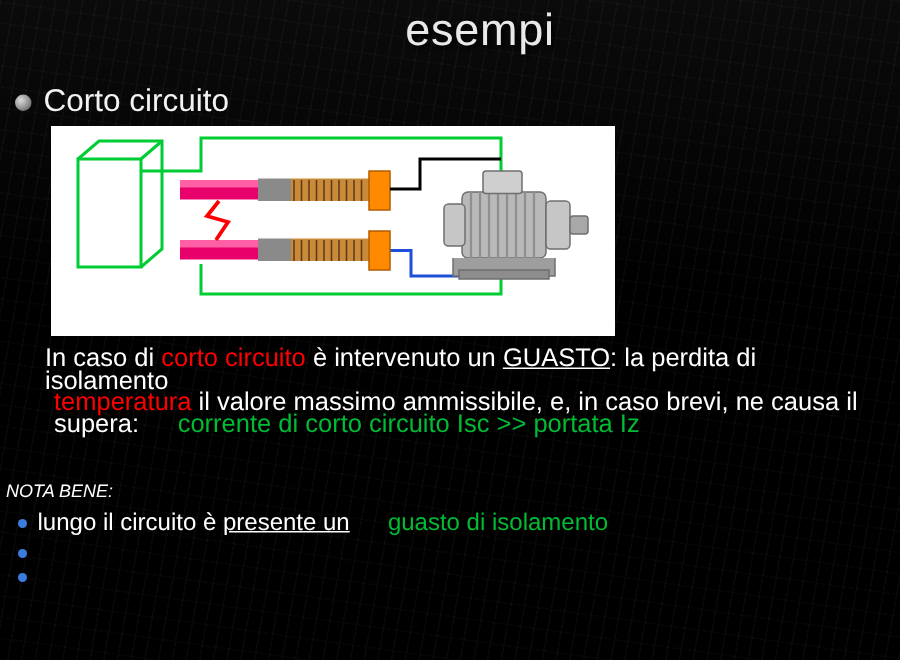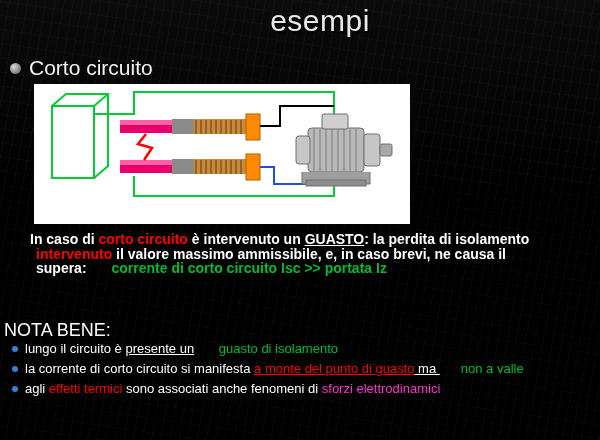--- a/index.html
+++ b/index.html
@@ -65,49 +65,49 @@
     background: #ffffff;
   }
   .fig-svg { display: block; }
 
   
   .para {
     position: absolute;
     left: 30px;
     top: 232px;
     width: 548px;
-    font-size: 14px;
+    font-size: 17px;
     line-height: 14.5px;
     color: #ffffff;
-    font-weight: bold;
   }
   .para .ind { display: block; text-indent: 6px; }
   .red { color: #ff0000; }
   .grn { color: #00bb33; margin-left: 21px; }
   .mag { color: #ff33cc; }
   .u { text-decoration: underline; }
 
   .nota {
     position: absolute;
     left: 4px;
     top: 320px;
-    font-size: 18px;
+    font-size: 12px;
     color: #ffffff;
+    font-style: italic;
   }
   .list {
     position: absolute;
     left: 8px;
     top: 341px;
     width: 588px;
   }
   .li {
     display: flex;
     align-items: flex-start;
     margin-bottom: 5px;
-    font-size: 13px;
+    font-size: 16px;
     color: #ffffff;
     line-height: 15px;
   }
   .li-dot {
     width: 6px;
     height: 6px;
     border-radius: 50%;
     background: #3b7ddd;
     margin: 5px 7px 0 4px;
     flex: none;
@@ -203,38 +203,36 @@
         <rect x="346" y="60" width="12" height="12" rx="2" fill="#a8a8a8" stroke="#6f6f6f"></rect>
         <rect x="262" y="52" width="14" height="28" rx="3" fill="#c6c6c6" stroke="#6f6f6f"></rect>
         <path d="M268 88 L268 100 L336 100 L336 88" fill="#9e9e9e" stroke="#6f6f6f"></path>
         <rect x="272" y="96" width="60" height="6" fill="#8d8d8d" stroke="#6f6f6f"></rect>
       </g>
     </svg>
   </div>
 
   <div class="para">
     <span>In caso di </span><span class="red">corto circuito</span><span> è intervenuto un </span><span class="u">GUASTO</span><span>: la perdita di isolamento</span>
-    <span class="ind"><span class="red">intervenuto</span><span> il valore massimo ammissibile, e, in caso brevi, ne causa il</span></span>
+    <span class="ind"><span class="red">temperatura</span><span> il valore massimo ammissibile, e, in caso brevi, ne causa il</span></span>
     <span class="ind"><span>supera: </span><span class="grn">corrente di corto circuito Isc &gt;&gt; portata Iz</span></span>
   </div>
 
   <div class="nota">NOTA BENE:</div>
 
   <div class="list">
 
     <div class="li">
       <span class="li-dot"></span>
       <span><span>lungo il circuito è </span><span class="u">presente un</span><span> </span><span class="grn">guasto di isolamento</span></span>
     </div>
 
     <div class="li">
       <span class="li-dot"></span>
-      <span><span>la corrente di corto circuito si manifesta </span><span class="red u">a monte del punto di guasto</span><span class="u"> ma </span><span class="grn">non a valle</span></span>
     </div>
 
 
     <div class="li">
       <span class="li-dot"></span>
-      <span><span>agli </span><span class="red">effetti termici</span><span> sono associati anche fenomeni di </span><span class="mag">sforzi elettrodinamici</span></span>
     </div>
 
   </div>
 </div>
 
 </body></html>

